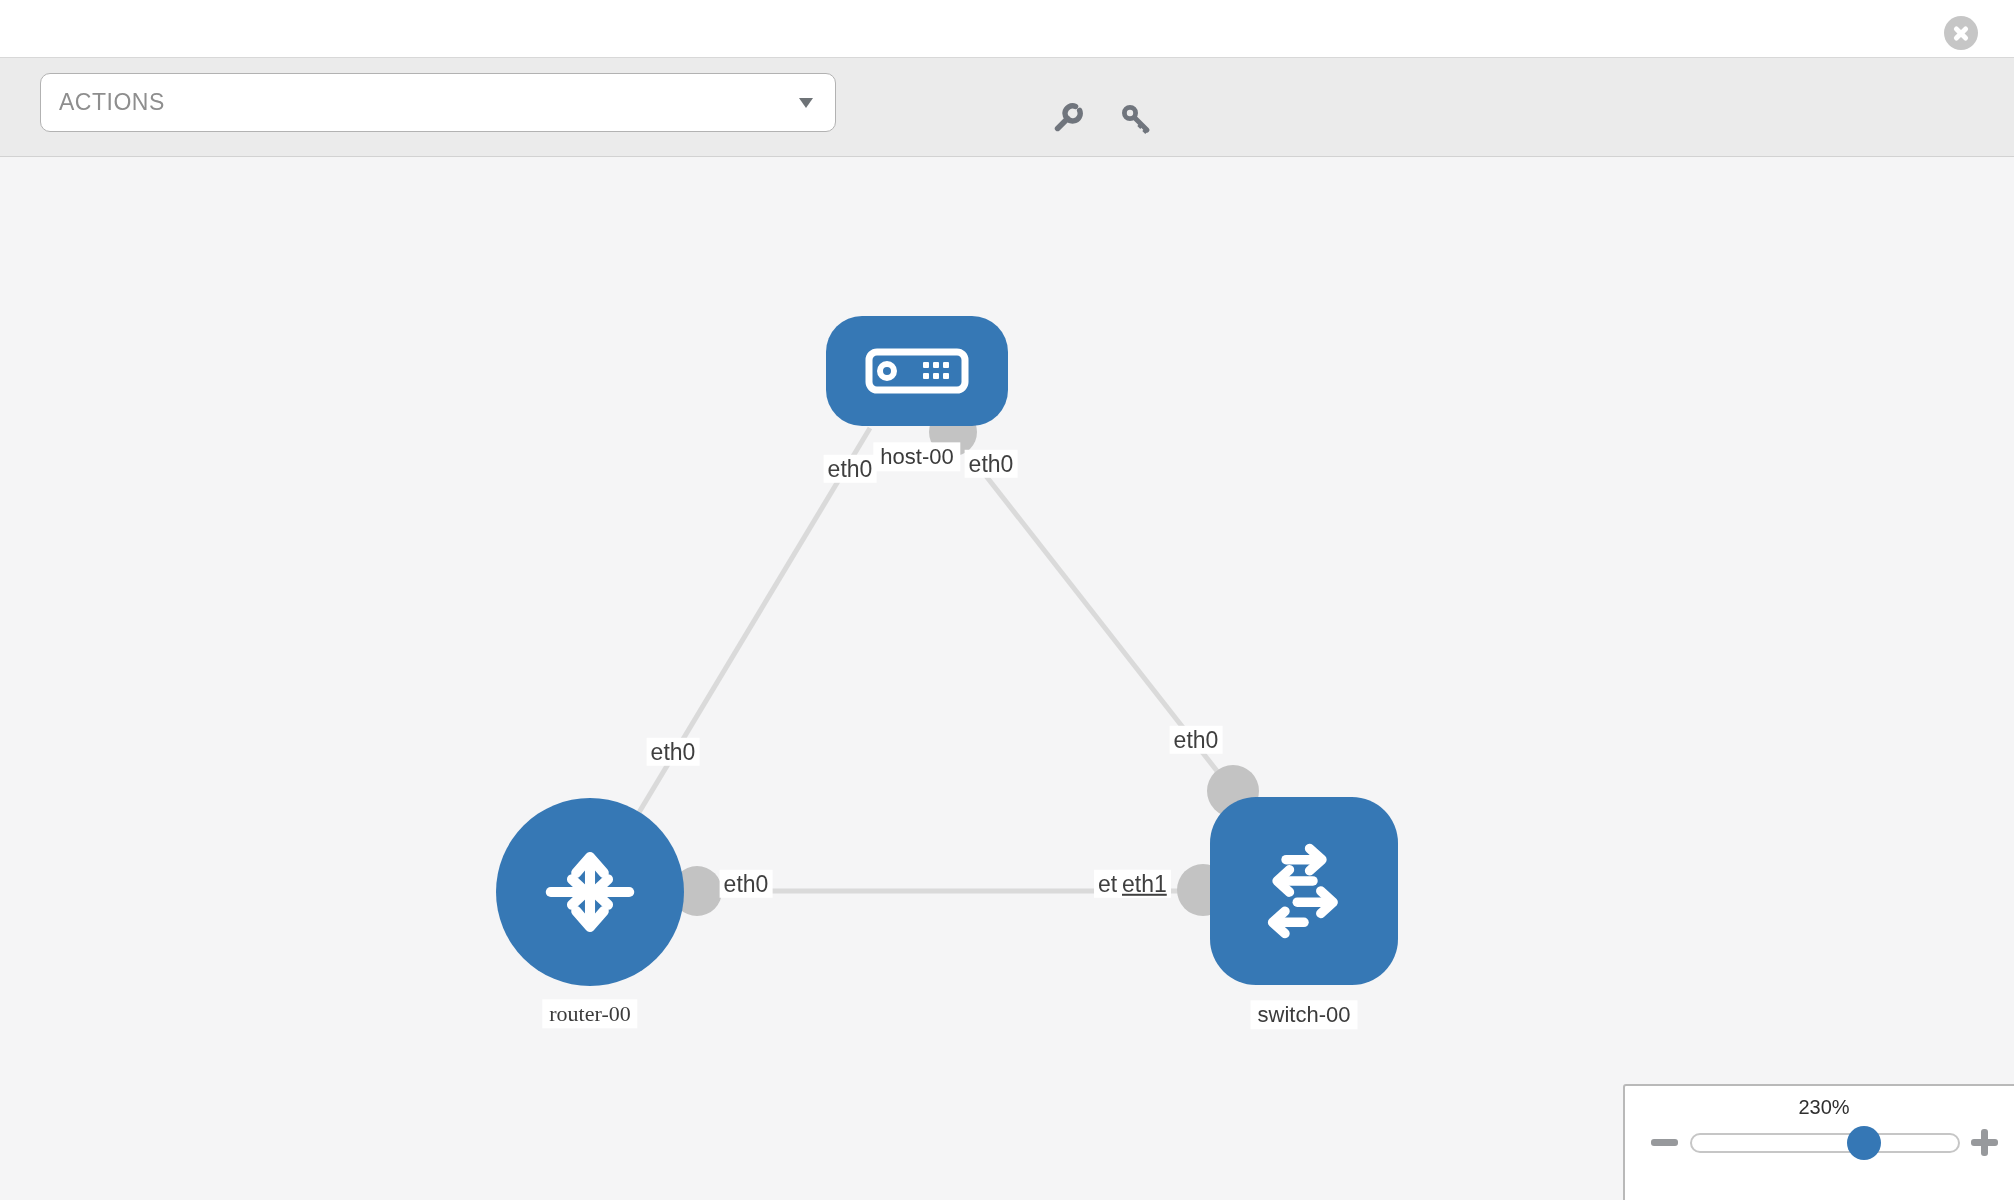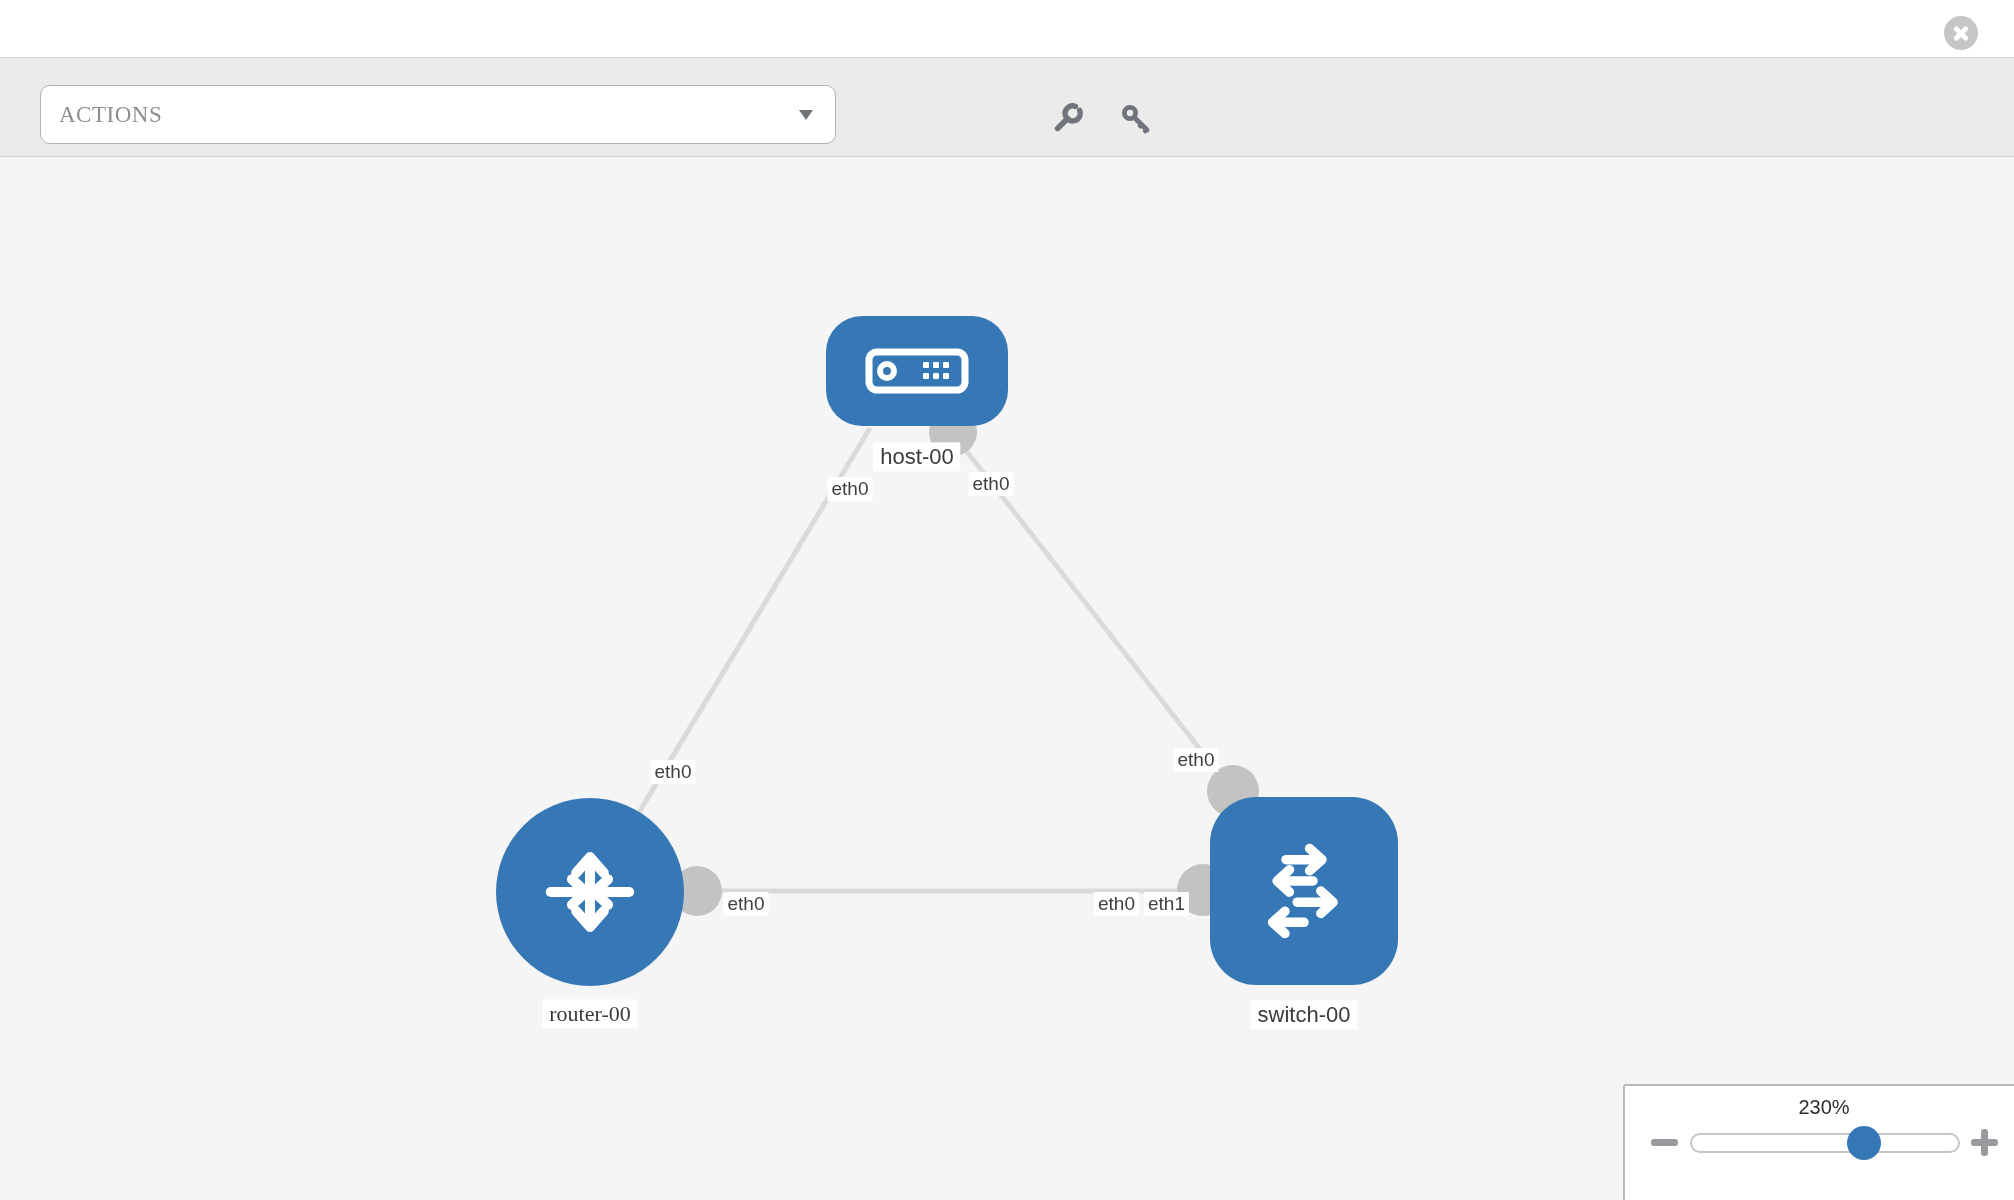--- a/index.html
+++ b/index.html
@@ -26,22 +26,22 @@
     content:"";position:absolute;left:8px;top:14.5px;width:18px;height:5px;border-radius:3px;background:#ffffff;
   }
   .close-x::before{transform:rotate(45deg);}
   .close-x::after{transform:rotate(-45deg);}
   
   .toolbar{
     position:absolute;left:0;top:58px;width:2014px;height:99px;
     background:#ebebeb;border-bottom:1px solid #d2d2d2;box-sizing:border-box;
   }
   .select-box{
-    position:absolute;top:27px;height:59px;background:#ffffff;
-    border:1px solid #b2b2b2;border-radius:10px;box-sizing:border-box;cursor:pointer;font-family:Liberation Serif, serif;
+    position:absolute;top:15px;height:59px;background:#ffffff;
+    border:1px solid #b2b2b2;border-radius:10px;box-sizing:border-box;cursor:pointer;
   }
   .select-box .label{
     position:absolute;left:18px;top:0;height:57px;line-height:57px;
     font-size:23px;color:#8e8e8e;letter-spacing:.5px;white-space:nowrap;
   }
   .caret{
     position:absolute;right:22px;top:24px;width:0;height:0;
     border-left:7px solid transparent;border-right:7px solid transparent;
     border-top:10px solid #6e7377;
   }
@@ -64,34 +64,34 @@
   .node-host{left:826px;top:158px;width:182px;height:110px;border-radius:36px;}
   .node-router{left:496px;top:640px;width:188px;height:188px;border-radius:50%;}
   .node-switch{left:1210px;top:639px;width:188px;height:188px;border-radius:46px;}
   .nlabel{
     position:absolute;transform:translate(-50%,-50%);
     background:#ffffff;color:#3b3b3b;font-size:22px;line-height:1.15;
     padding:2px 7px;white-space:nowrap;z-index:6;
   }
   .ilabel{
     position:absolute;transform:translate(-50%,-50%);
-    background:#ffffff;color:#3f3f3f;font-size:19px;line-height:1.15;
-    padding:1px 4px;white-space:nowrap;z-index:5;margin-top:20px;
+    background:#ffffff;color:#3f3f3f;font-size:23px;line-height:1.15;
+    padding:1px 4px;white-space:nowrap;z-index:5;
   }
   .ilabel.anchor-left{transform:translate(0,-50%);}
   .lbl-host{left:917px;top:299px;}
   .lbl-router{left:590px;top:856px;font-family:Liberation Serif, serif;}
   .lbl-switch{left:1304px;top:857px;}
   .lbl-eth-host-left{left:850px;top:311px;}
   .lbl-eth-host-right{left:991px;top:306px;}
   .lbl-eth-router-top{left:673px;top:594px;}
   .lbl-eth-switch-top{left:1196px;top:582px;}
   .lbl-eth-mid-left{left:746px;top:726px;}
   .lbl-eth-mid-under{left:1094px;top:726px;z-index:5;}
-  .lbl-eth-mid-top{left:1144px;top:726px;z-index:7;}
+  .lbl-eth-mid-top{left:1118px;top:726px;z-index:7;text-decoration:underline;}
   
   .zoom-panel{
     position:absolute;left:1623px;top:926px;width:420px;height:150px;
     background:#ffffff;border:2px solid #b9b9b9;box-sizing:border-box;border-radius:3px;
   }
   .zoom-value{
     position:absolute;left:199px;top:10px;transform:translateX(-50%);
     font-size:20px;color:#2f2f2f;
   }
   .zoom-btn{position:absolute;background:transparent;border:none;padding:0;cursor:pointer;}

